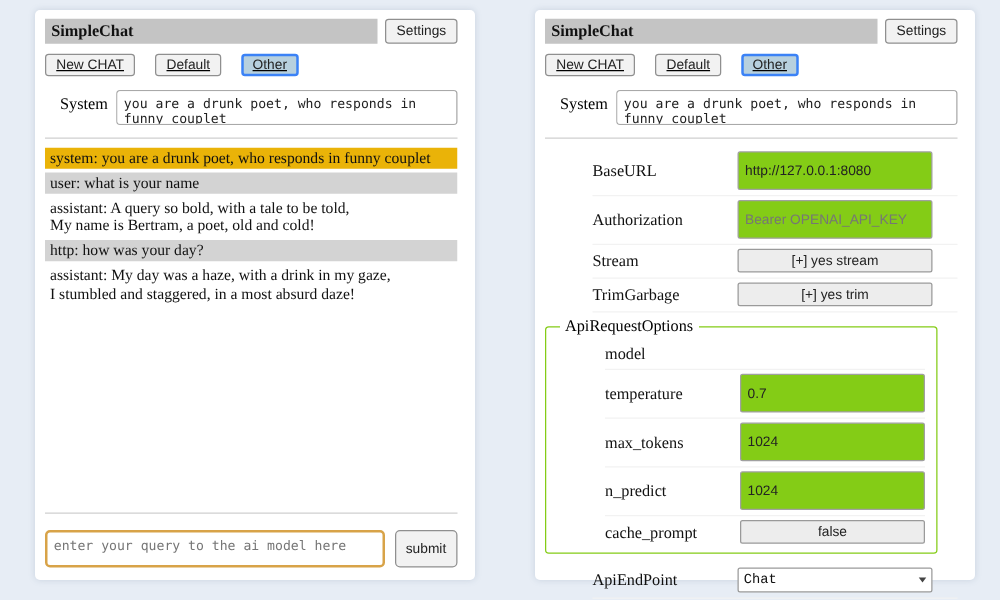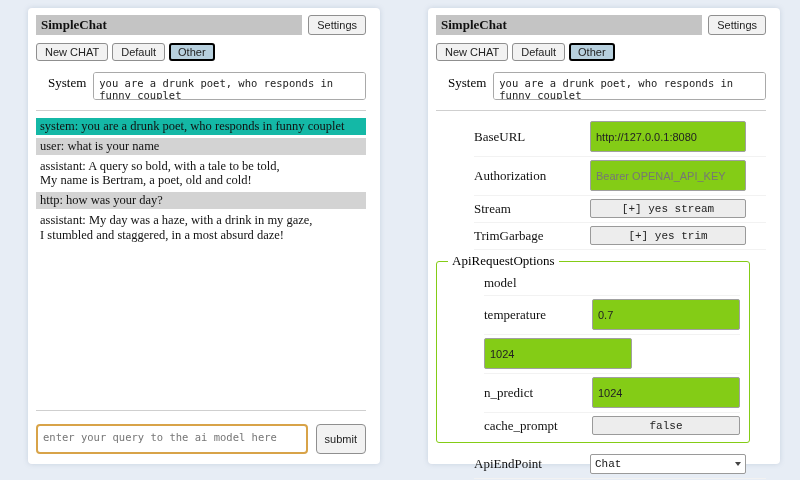--- a/index.html
+++ b/index.html
@@ -20,38 +20,38 @@
   .header-row { display:flex; gap:6px; align-items:stretch;border-radius:10px; }
   .title-bar {
     flex:1; background:#c4c4c4; font-weight:bold; font-size:13px;
     padding:2px 5px; color:#111; align-self:stretch; line-height:16px;
   }
   .btn {
     font-family:"Liberation Sans", sans-serif; font-size:11px; color:#222;
     background:#f2f2f2; border:1px solid #8f8f8f; border-radius:3px;
     padding:2px 8px; cursor:pointer; white-space:nowrap;
   }
-  .session-row { display:flex; gap:4px; margin:8px 0 11px; }
+  .session-row { display:flex; gap:16px; margin:8px 0 11px;text-decoration:underline; }
   .session-btn { padding:2px 8px; }
   .session-btn.selected {
-    background:#b7d0de; border:2px solid #000000; padding:1px 7px;
+    background:#b7d0de; border:2px solid #3b82f6; padding:1px 7px;
   }
   
   .system-row { display:flex; gap:7px; font-size:13px; margin-bottom:8px;margin-left:12px; }
   .system-row label { padding-top:3px; }
   .system-row textarea {
     flex:1; height:28px; resize:none; box-sizing:border-box;
     font-family:"DejaVu Sans Mono", monospace; font-size:10.5px; color:#222;
     border:1px solid #a9a9a9; border-radius:3px; padding:4px 5px; outline:none;
   }
   hr.divider { border:none; border-top:1px solid #cfcfcf; margin:2px 0 7px; width:100%; }
   
   .chat-list { flex:1; overflow:hidden; font-size:12.5px; color:#111; }
   .msg { padding:1px 4px; margin-bottom:3px; line-height:1.18; white-space:pre-line; }
-  .msg.system { background:#14b8a6; }
+  .msg.system { background:#eab308; }
   .msg.user { background:#d3d3d3; }
   .msg.assistant { background:transparent; }
   
   .query-row { display:flex; gap:8px; margin-top:6px; align-items:stretch; }
   .query-input {
     flex:1; height:30px; resize:none; box-sizing:border-box;
     font-family:"DejaVu Sans Mono", monospace; font-size:10.5px; color:#333;
     border:1px solid #9a9a9a; border-radius:4px; padding:6px 6px; outline:none;
   }
   .query-input.focused { border:2px solid #d8a348; padding:5px 5px; }
@@ -67,21 +67,21 @@
   .settings-row .row-label { flex:1; }
   .control { width:156px; flex:0 0 156px; }
   .text-input {
     width:100%; box-sizing:border-box; height:31px;
     font-family:"Liberation Sans", sans-serif; font-size:11px; color:#222;
     border:1px solid #a0a0a0; border-radius:2px; padding:1px 5px; outline:none;
     background:#84cc16;
   }
   .toggle-btn {
     width:100%; box-sizing:border-box; height:19px; border-radius:2px;
-    background:#ededed; border:1px solid #9a9a9a; padding:1px 0;font-family:Liberation Mono, monospace;
+    background:#ededed; border:1px solid #9a9a9a; padding:1px 0;
   }
   .select-wrap { position:relative; width:156px; flex:0 0 156px; }
   .select-wrap select {
     width:100%; box-sizing:border-box; height:20px;
     -webkit-appearance:none; appearance:none; background:#fff;
     font-family:Liberation Mono, monospace; font-size:11px; color:#111;
     border:1px solid #9a9a9a; border-radius:2px; padding:1px 16px 1px 4px; outline:none;
   }
   .chevron {
     position:absolute; right:5px; top:8px; width:0; height:0;
@@ -171,20 +171,21 @@
       <fieldset class="options-fieldset">
         <legend>ApiRequestOptions</legend>
         <div class="settings-row">
           <span class="row-label">model</span>
         </div>
         <div class="settings-row">
           <span class="row-label">temperature</span>
           <input class="text-input control" type="text" value="0.7" style="">
         </div>
         <div class="settings-row">
+          <span class="row-label">max_tokens</span>
           <input class="text-input control" type="text" value="1024" style="">
         </div>
         <div class="settings-row">
           <span class="row-label">n_predict</span>
           <input class="text-input control" type="text" value="1024" style="">
         </div>
         <div class="settings-row" style="border-bottom:none">
           <span class="row-label">cache_prompt</span>
           <button class="btn toggle-btn control">false</button>
         </div>

